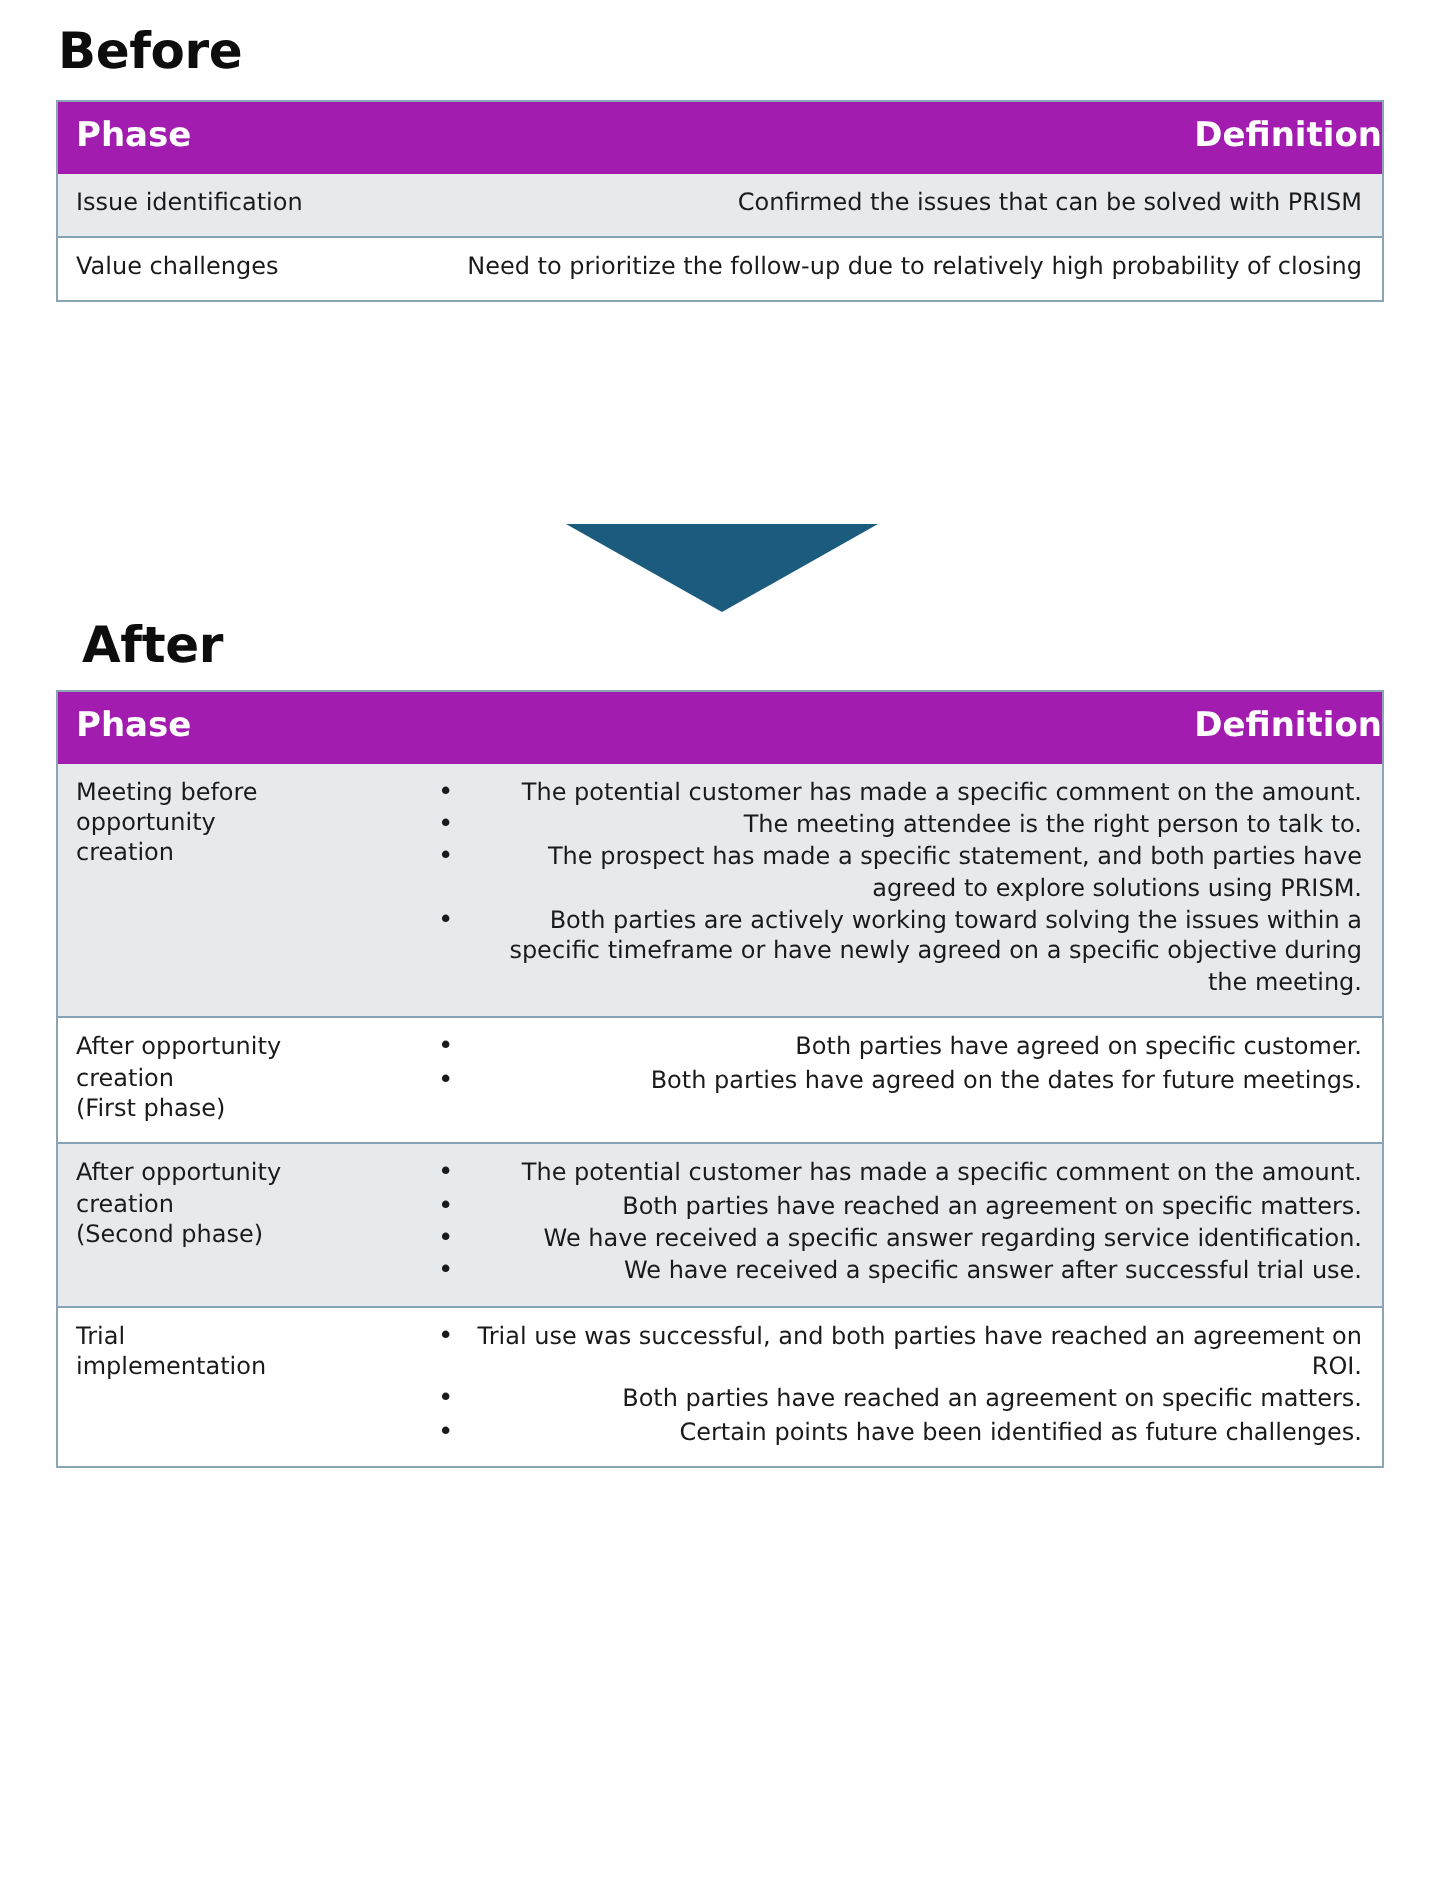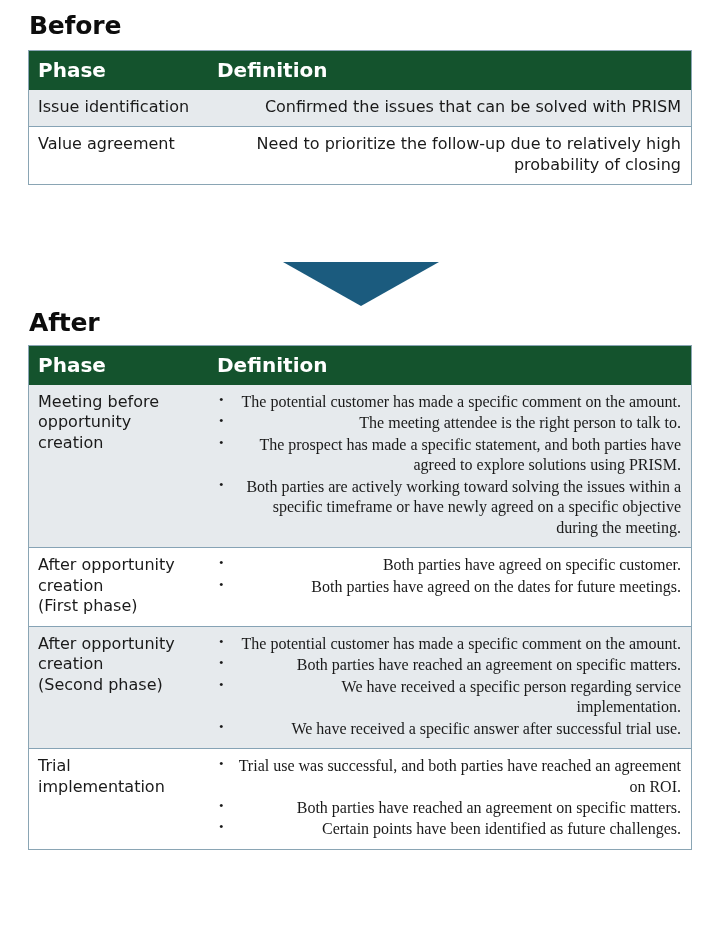--- a/index.html
+++ b/index.html
@@ -33,21 +33,21 @@
   }
 
   #heading-before {
     position: absolute;
     left: 29px;
     top: 13px;
   }
 
   #heading-after {
     position: absolute;
-    left: 29px;
+    left: 41px;
     top: 310px;
   }
 
   .cmp-table {
     position: absolute;
     border: 1px solid #8aa5b4;
     border-collapse: collapse;
     box-sizing: border-box;
     background: #ffffff;
   }
@@ -67,35 +67,36 @@
   .cmp-table table {
     border-collapse: collapse;
     width: 100%;
     table-layout: fixed;
   }
 
   .cmp-table col.col-phase { width: 178px; }
   .cmp-table col.col-def { width: auto; }
 
   .cmp-table thead th {
-    background: #14532d;
+    background: #a21caf;
     color: #ffffff;
-    font-size: 20px;
+    font-size: 17px;
     font-weight: bold;
     text-align: left;
     padding: 8px 0 9px 9px;
     border: 0;
     line-height: 1.1;
   }
   .cmp-table thead th.th-def {
     padding-left: 10px;
+    text-align: right;
   }
 
   .cmp-table tbody td {
-    font-size: 16px;
+    font-size: 12px;
     line-height: 1.28;
     vertical-align: top;
     padding: 7px 8px 9px 9px;
     border-top: 1px solid #86a3b5;
     color: #1a1a1a;
   }
   .cmp-table tbody tr:first-child td {
     border-top: 0;
   }
   .cmp-table tbody td.td-def {
@@ -121,21 +122,20 @@
 
   ul.bullets {
     margin: 0;
     padding: 0;
     list-style: none;
   }
   ul.bullets li {
     position: relative;
     padding-left: 17px;
     margin: 0 0 0 0;
-    font-family: Liberation Serif, serif;
   }
   ul.bullets li + li {
     margin-top: 1px;
   }
   ul.bullets li::before {
     content: "\2022";
     position: absolute;
     left: 2px;
     top: -1px;
     font-size: 13px;
@@ -174,21 +174,21 @@
         <tr class="shade">
           <td class="td-phase">
             <span class="phase-text">Issue identification</span>
           </td>
           <td class="td-def">
             <span class="def-plain">Confirmed the issues that can be solved with PRISM</span>
           </td>
         </tr>
         <tr class="plain">
           <td class="td-phase">
-            <span class="phase-text">Value agreement</span>
+            <span class="phase-text">Value challenges</span>
           </td>
           <td class="td-def">
             <span class="def-plain">Need to prioritize the follow-up due to relatively high probability of closing</span>
           </td>
         </tr>
       </tbody>
     </table>
   </div>
 
   <svg id="flow-arrow" viewBox="0 0 156 44">
@@ -241,21 +241,21 @@
         <tr class="shade">
           <td class="td-phase">
             <span class="phase-text">After opportunity
 creation
 (Second phase)</span>
           </td>
           <td class="td-def">
             <ul class="bullets">
               <li>The potential customer has made a specific comment on the amount.</li>
               <li>Both parties have reached an agreement on specific matters.</li>
-              <li>We have received a specific person regarding service implementation.</li>
+              <li>We have received a specific answer regarding service identification.</li>
               <li>We have received a specific answer after successful trial use.</li>
             </ul>
           </td>
         </tr>
         <tr class="plain">
           <td class="td-phase">
             <span class="phase-text">Trial
 implementation</span>
           </td>
           <td class="td-def">

